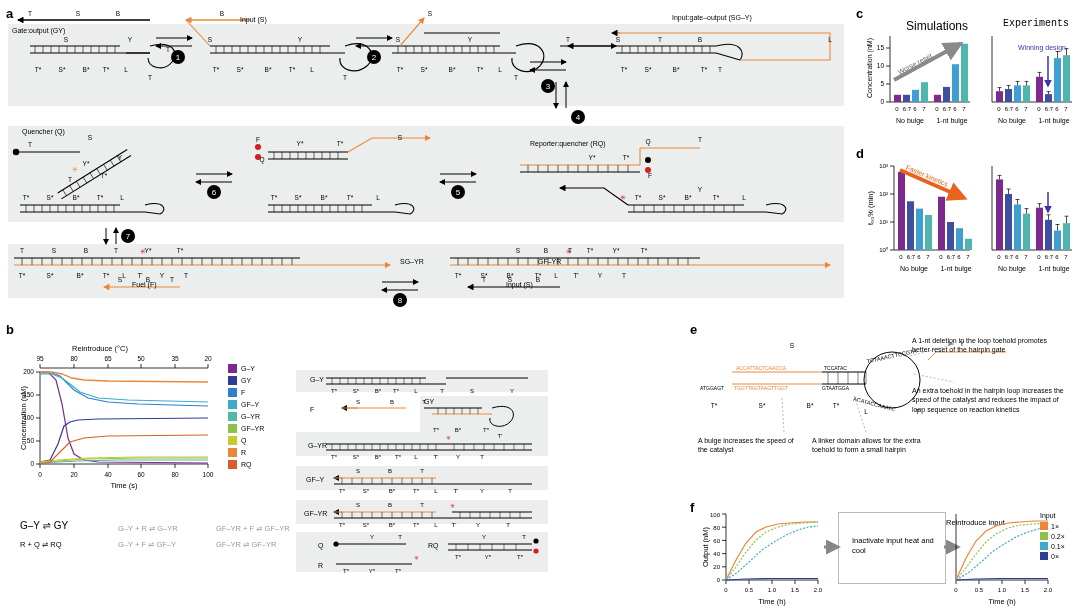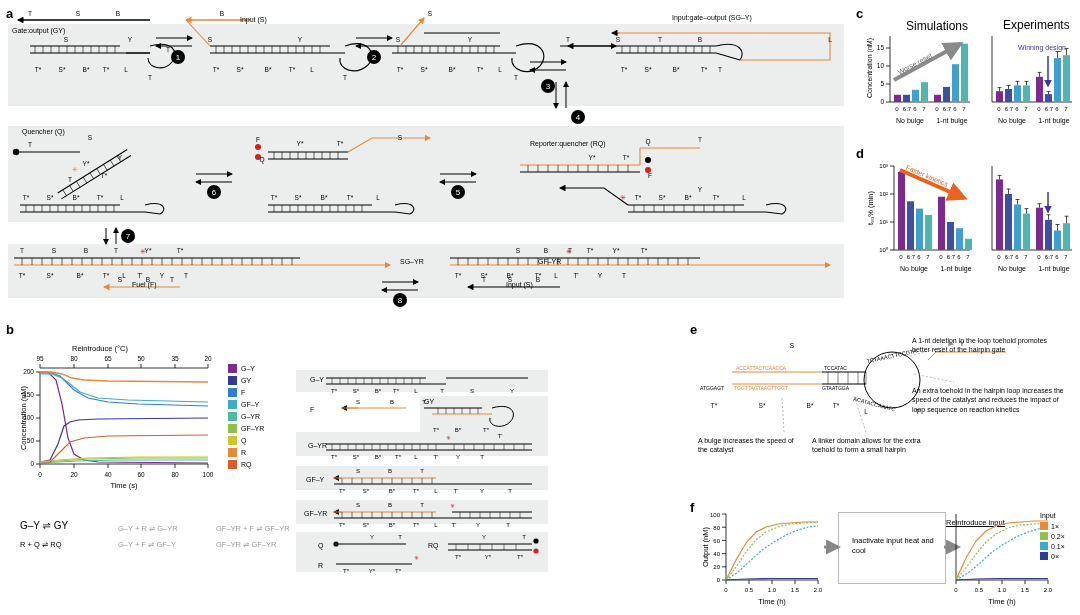--- a/index.html
+++ b/index.html
@@ -813,21 +813,21 @@
       <text x="162" y="199">T*</text>
         <text x="192" y="199">Y*</text>
         <text x="224" y="199">T*</text>
       </g>
   </g>
 </svg>
 
 <div class="panel-letter" style="left:856px;top:6px;">c</div>
 
 <div class="txt" style="left:906px;top:19px;font-size:12px;text-align:center;">Simulations</div>
-<div class="txt" style="left:1003px;top:18px;font-size:12px;">Experiments</div>
+<div class="txt" style="left:1003px;top:18px;font-size:10px;font-family:Liberation Mono, monospace;">Experiments</div>
 
 <svg style="left:864px;top:30px;width:110px;height:105px;">
   <line x1="26" y1="6" x2="26" y2="72" stroke="#000" stroke-width="0.8"></line>
   <line x1="26" y1="72" x2="106" y2="72" stroke="#000" stroke-width="0.8"></line>
   <g stroke="#000" stroke-width="0.8">
     <line x1="26" y1="72" x2="22" y2="72"></line>
       <line x1="26" y1="54" x2="22" y2="54"></line>
     <line x1="26" y1="36" x2="22" y2="36"></line>
       <line x1="26" y1="18" x2="22" y2="18"></line>
   </g>
@@ -1133,21 +1133,21 @@
 </svg>
 <svg style="left:944px;top:540px;width:18px;height:16px;">
   <path d="M0,7 L14,7" stroke="#888" stroke-width="3" marker-end="url(#ga3)"></path>
   <defs>
       <marker id="ga3" markerWidth="5" markerHeight="5" refX="4" refY="2.5" orient="auto">
         <path d="M0,0 L5,2.5 L0,5 z" fill="#888"></path>
       </marker>
     </defs>
 </svg>
 
-<div class="txt" style="left:946px;top:518px;font-size:7.5px;text-decoration:underline;">Reintroduce input</div>
+<div class="txt" style="left:946px;top:518px;font-size:7.5px;">Reintroduce input</div>
 
 <svg style="left:946px;top:508px;width:112px;height:100px;">
   <line x1="10" y1="6" x2="10" y2="72" stroke="#000" stroke-width="0.8"></line>
   <line x1="10" y1="72" x2="102" y2="72" stroke="#000" stroke-width="0.8"></line>
   <g stroke="#000" stroke-width="0.8">
     <line x1="10" y1="72" x2="10" y2="76"></line>
       <line x1="33" y1="72" x2="33" y2="76"></line>
     <line x1="56" y1="72" x2="56" y2="76"></line>
       <line x1="79" y1="72" x2="79" y2="76"></line>
     <line x1="102" y1="72" x2="102" y2="76"></line>

